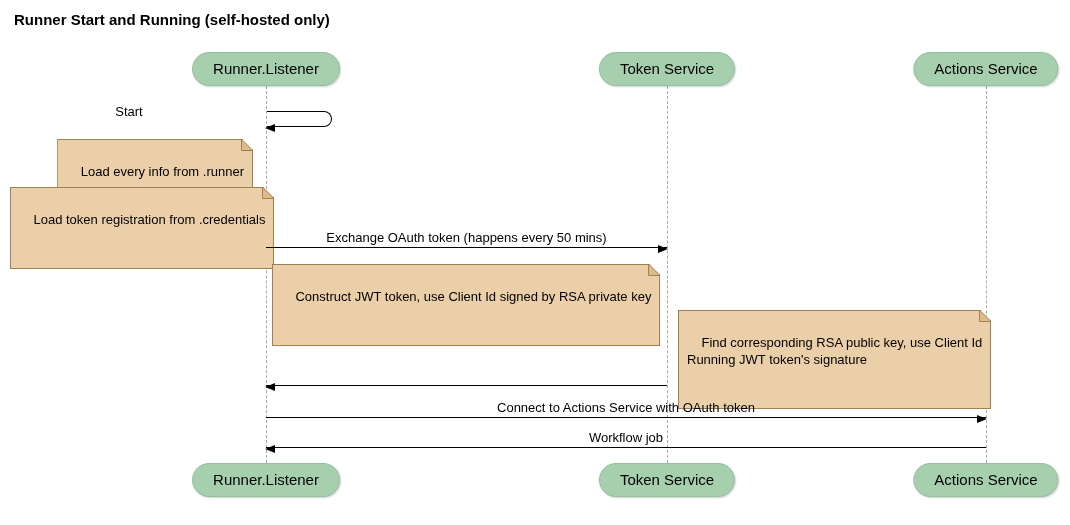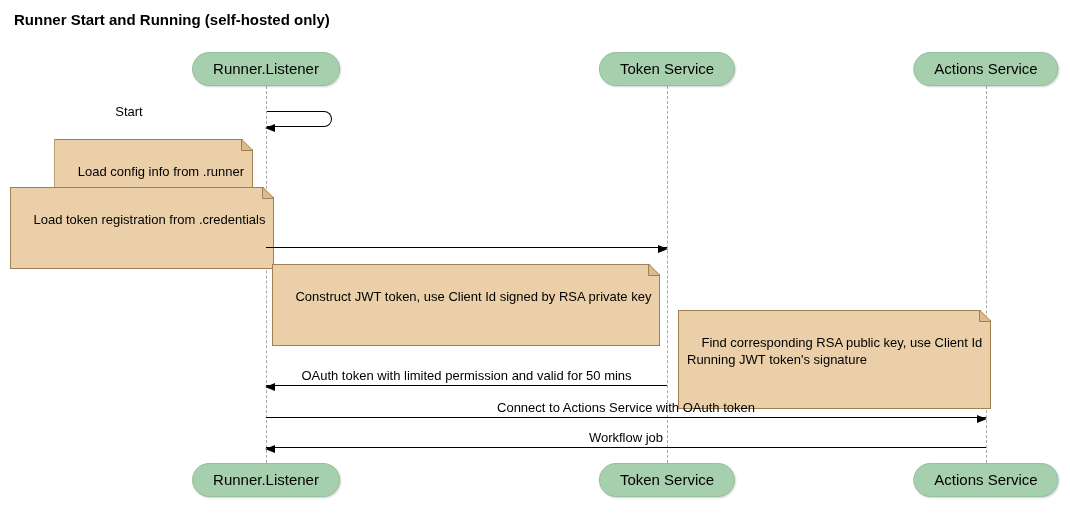--- a/index.html
+++ b/index.html
@@ -98,21 +98,21 @@
   <div class="participant bottom" style="left:266px">Runner.Listener</div>
   <div class="participant bottom" style="left:667px">Token Service</div>
   <div class="participant bottom" style="left:986px">Actions Service</div>
 
   <div class="self-label">Start</div>
   <div class="self-loop">
     <span class="arrow-left"></span>
   </div>
 
   <div class="note" style="top:139px;right:817px">
-    <span>Load config info from .runner</span>
+    <span>Load every info from .runner</span>
     <svg class="fold" width="12" height="12" viewBox="0 0 12 12">
       <path d="M0.5,0 L0.5,11.5 L12,11.5 Z" style="fill:var(--note-fill-dark,#ddbb8f);stroke:var(--note-border,#a08050);stroke-width:1"></path>
     </svg>
   </div>
 
   <div class="note" style="top:187px;left:10px">
     <span>Load token registration from .credentials</span>
     <svg class="fold" width="12" height="12" viewBox="0 0 12 12">
       <path d="M0.5,0 L0.5,11.5 L12,11.5 Z" style="fill:var(--note-fill-dark,#ddbb8f);stroke:var(--note-border,#a08050);stroke-width:1"></path>
     </svg>
@@ -127,26 +127,26 @@
 
   <div class="note" style="top:310px;left:678px">
     <span>Find corresponding RSA public key, use Client Id
 Running JWT token's signature</span>
     <svg class="fold" width="12" height="12" viewBox="0 0 12 12">
       <path d="M0.5,0 L0.5,11.5 L12,11.5 Z" style="fill:var(--note-fill-dark,#ddbb8f);stroke:var(--note-border,#a08050);stroke-width:1"></path>
     </svg>
   </div>
 
   <div class="message" style="left:266px;top:229px;width:401px">
+    <div class="msg-label">Exchange OAuth token (happens every 50 mins)</div>
     <div class="msg-line"></div>
     <span class="arrow-right"></span>
   </div>
 
   <div class="message" style="left:266px;top:367px;width:401px">
-    <div class="msg-label">OAuth token with limited permission and valid for 50 mins</div>
     <div class="msg-line"></div>
     <span class="arrow-left"></span>
   </div>
 
   <div class="message" style="left:266px;top:429px;width:720px">
     <div class="msg-label">Workflow job</div>
     <div class="msg-line"></div>
     <span class="arrow-left"></span>
   </div>
 

